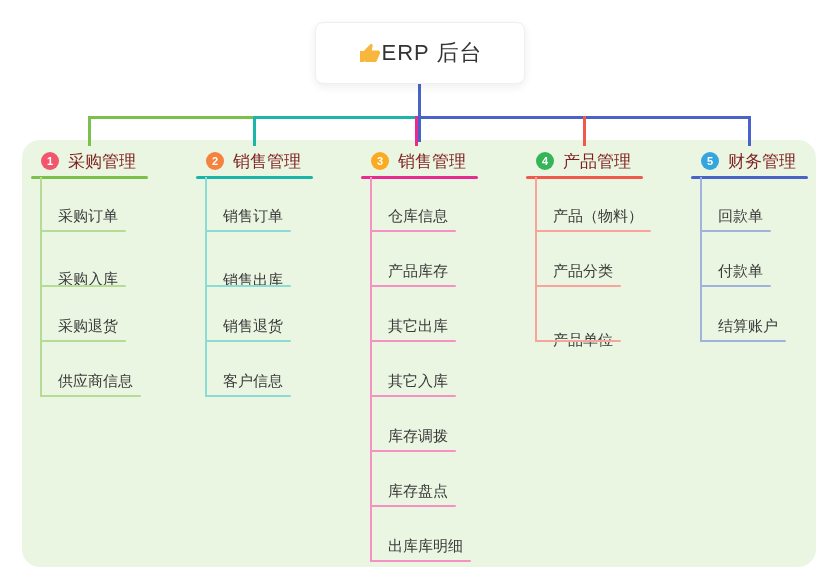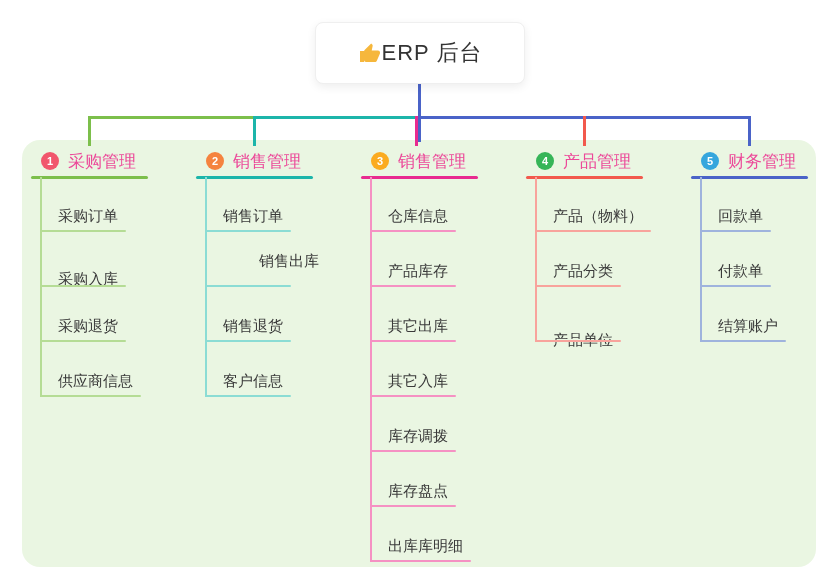--- a/index.html
+++ b/index.html
@@ -25,21 +25,21 @@
   .branch{position:absolute;top:148px;width:170px;height:420px;z-index:2;}
   .branch-header{
     position:absolute;left:10px;top:0;height:26px;
     display:flex;align-items:center;gap:9px;cursor:pointer;
   }
   .badge{
     width:18px;height:18px;border-radius:50%;flex:0 0 18px;
     color:#fff;font-size:11px;font-weight:bold;
     display:flex;align-items:center;justify-content:center;
   }
-  .branch-title{font-size:17px;font-weight:500;color:#ec4899;white-space:nowrap;}
+  .branch-title{font-size:17px;font-weight:500;color:#7f1d1d;white-space:nowrap;}
   .branch-underline{position:absolute;left:0;top:28px;width:117px;height:3px;border-radius:2px;}
   .kids-vline{position:absolute;left:9px;top:29px;width:2px;}
   .child{position:absolute;cursor:pointer;}
   .child-label{
     position:absolute;left:27px;font-size:15px;color:#3a3a3a;
     line-height:24px;height:24px;white-space:nowrap;
   }
   .child-underline{position:absolute;left:9px;height:2px;border-radius:1px;}
 </style>
 </head>
@@ -99,21 +99,21 @@
       <span class="badge" style="background: rgb(245, 131, 63);">2</span>
       <span class="branch-title">销售管理</span>
     </div>
     <div class="branch-underline" style="background: rgb(28, 181, 170);"></div>
     <div class="kids-vline" style="background: rgb(139, 220, 212); height: 220px;"></div>
   <div class="child">
     <span class="child-label" style="top: 56px;">销售订单</span>
     <span class="child-underline" style="top: 82px; width: 86px; background: rgb(139, 220, 212);"></span>
   </div>
         <div class="child">
-    <span class="child-label" style="top: 101px; margin-left: 36px;">销售出库</span>
+    <span class="child-label" style="top: 120px;">销售出库</span>
     <span class="child-underline" style="top: 137px; width: 86px; background: rgb(139, 220, 212);"></span>
   </div>
         <div class="child">
     <span class="child-label" style="top: 166px;">销售退货</span>
     <span class="child-underline" style="top: 192px; width: 86px; background: rgb(139, 220, 212);"></span>
   </div>
         <div class="child">
     <span class="child-label" style="top: 221px;">客户信息</span>
     <span class="child-underline" style="top: 247px; width: 86px; background: rgb(139, 220, 212);"></span>
   </div>

